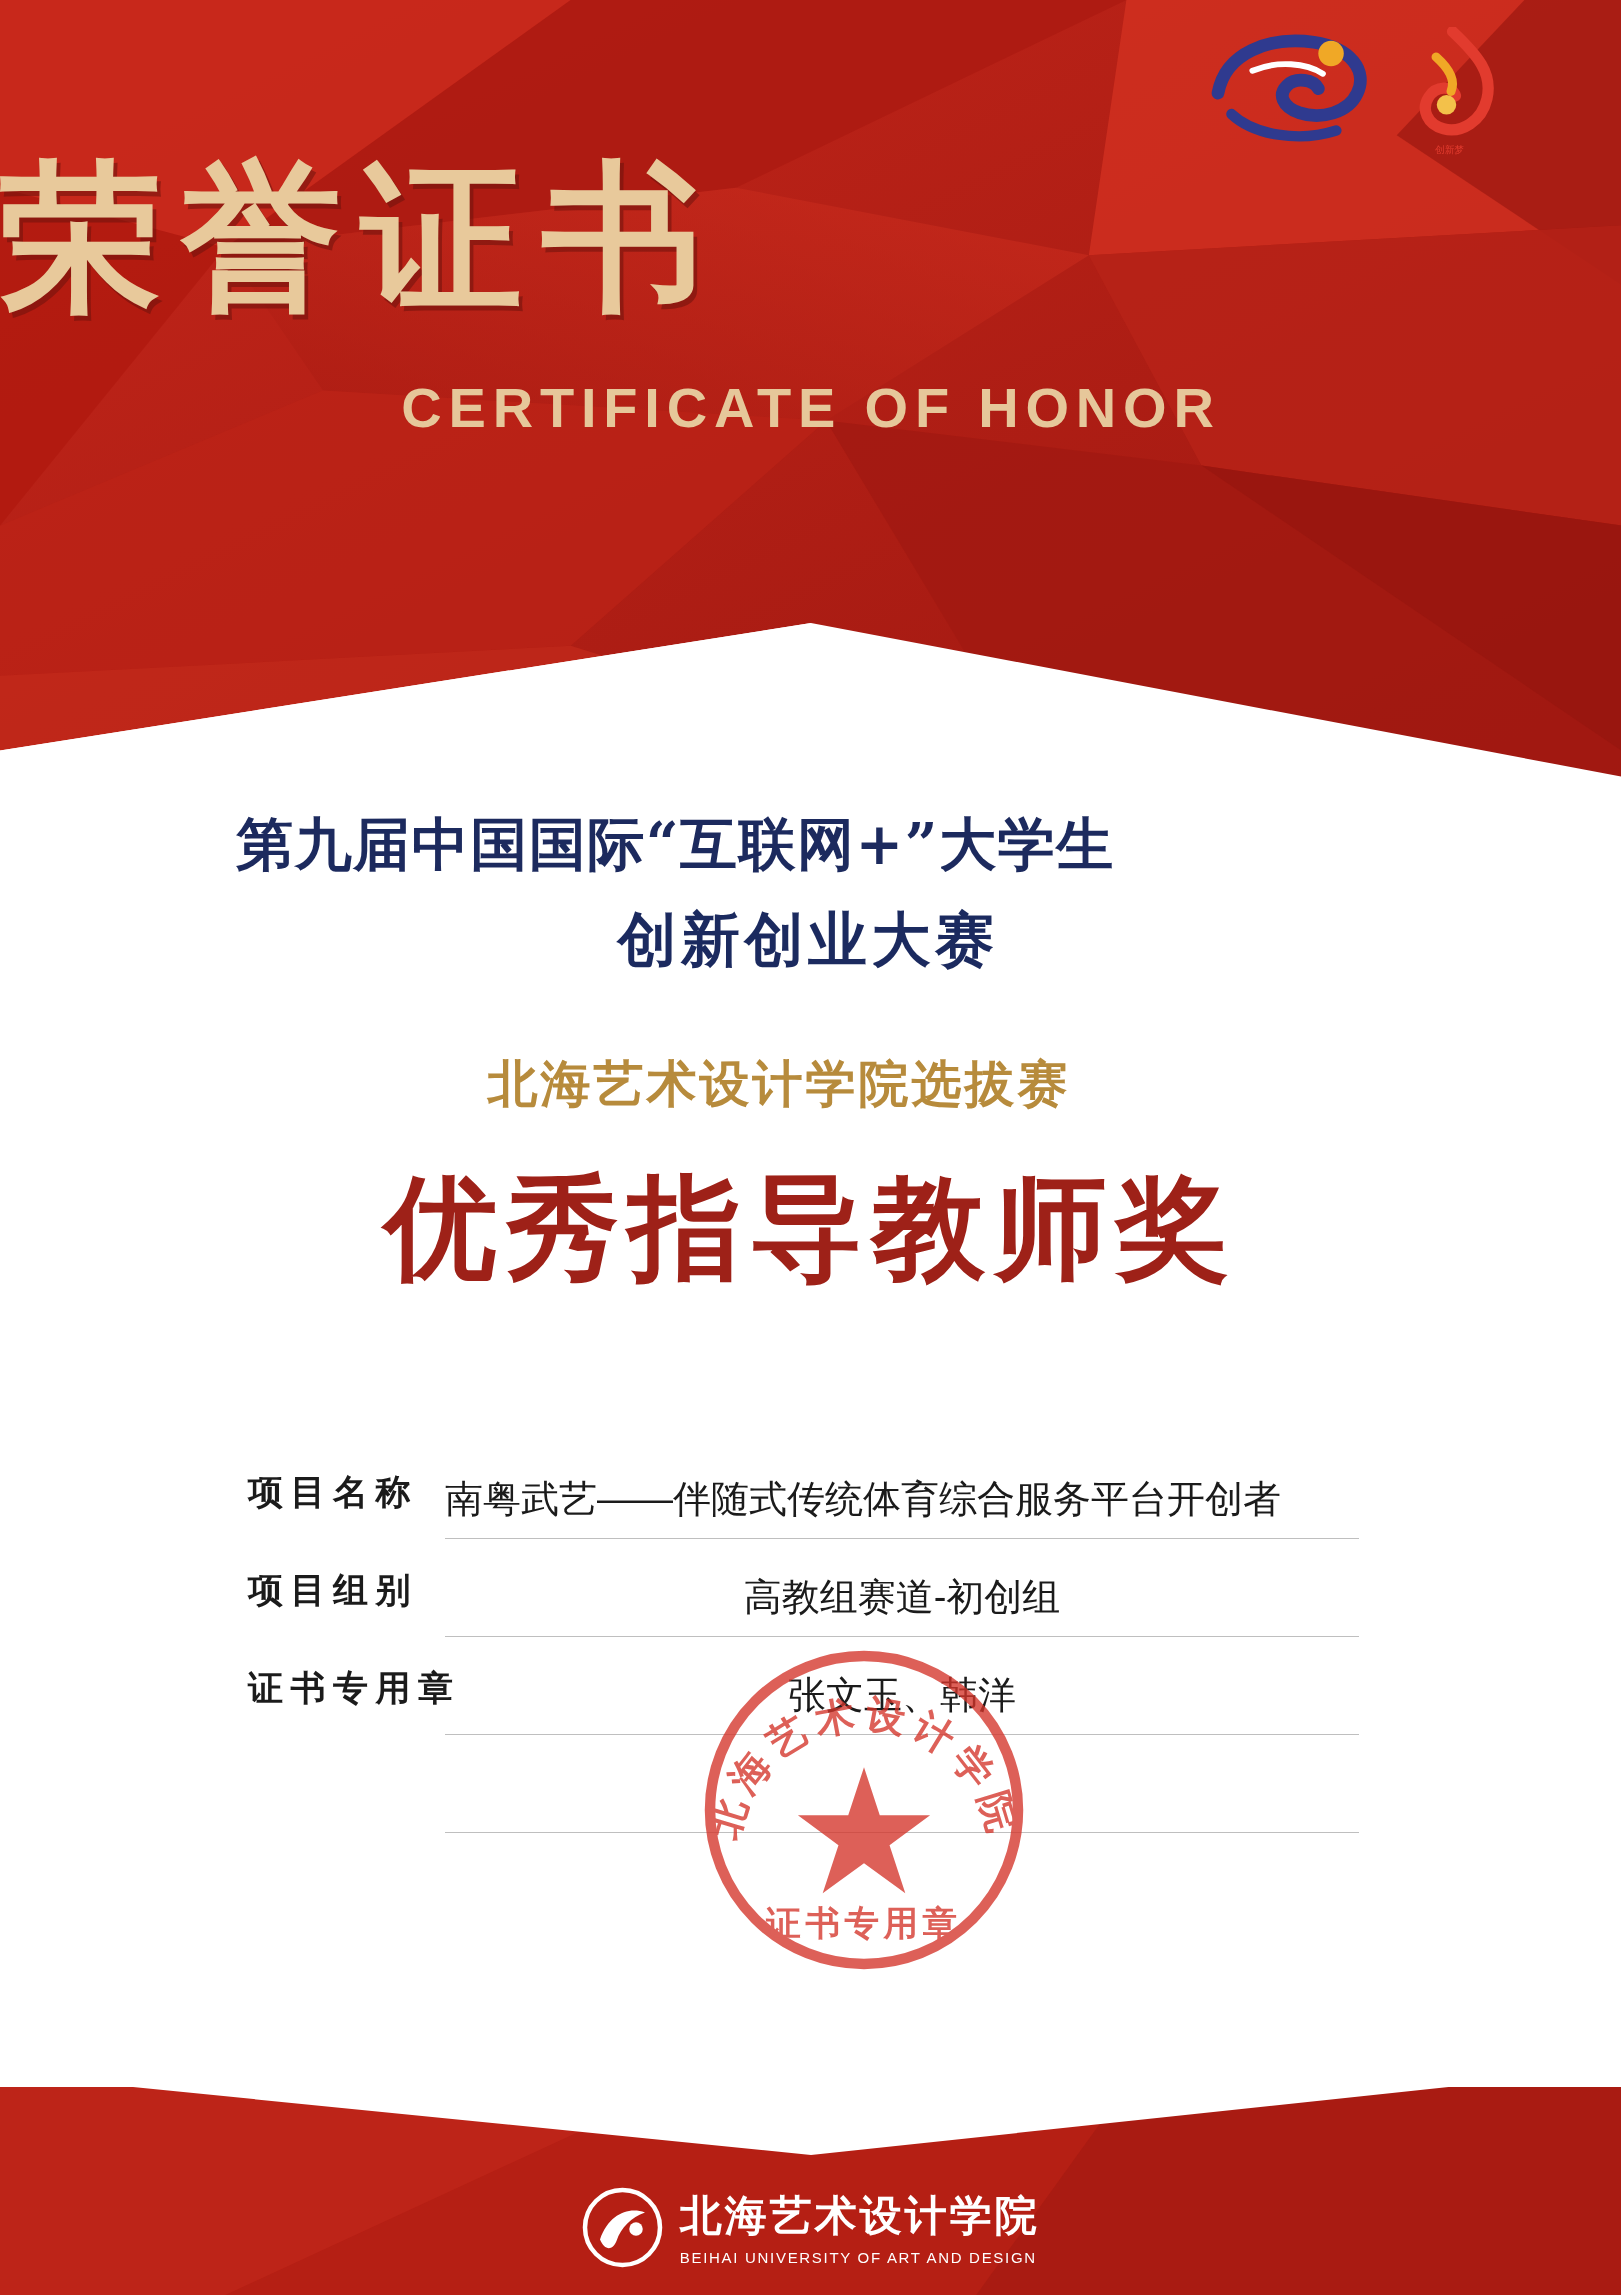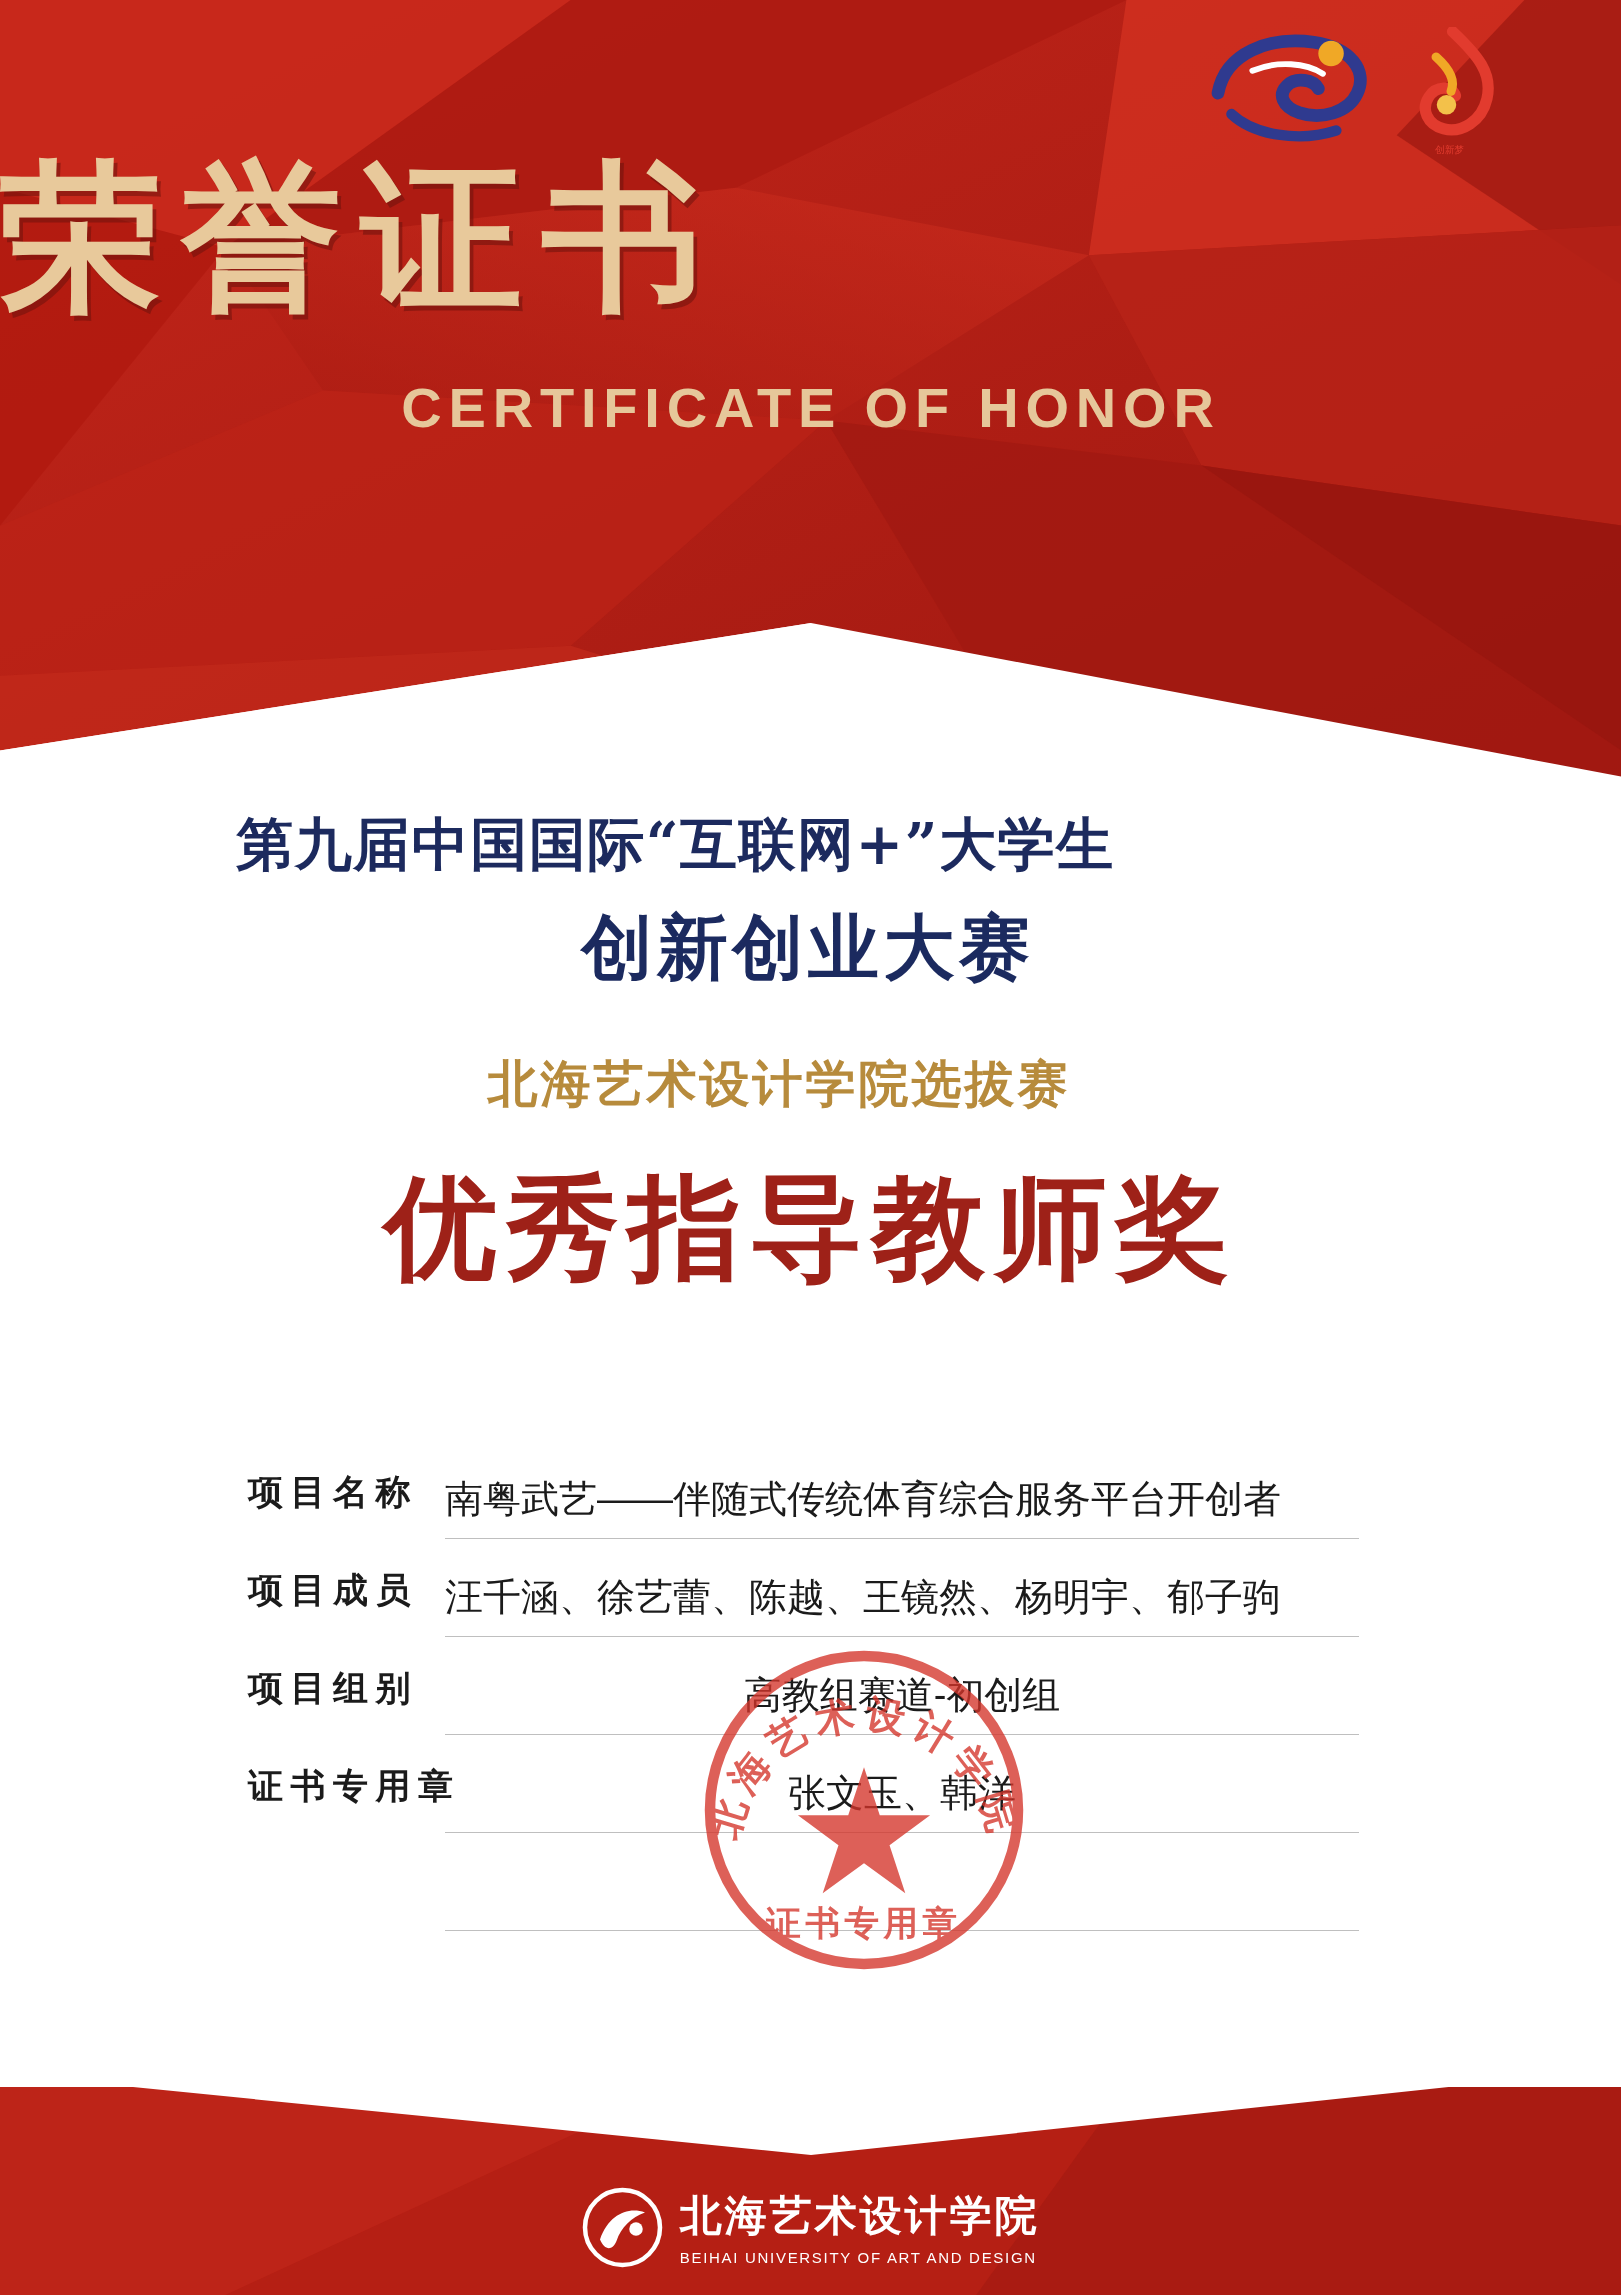--- a/index.html
+++ b/index.html
@@ -106,21 +106,21 @@
     white-space: nowrap;
   }
   .hd-line2 {
     position: absolute;
     left: 0;
     top: 901px;
     width: 1616px;
     text-align: center;
     font-family: "DejaVu Serif", "Liberation Serif", serif;
     font-weight: bold;
-    font-size: 71px;
+    font-size: 59px;
     letter-spacing: 4.5px;
     color: #1b2a5f;
     white-space: nowrap;
   }
   .hd-line3 {
     position: absolute;
     left: 0;
     top: 1051px;
     width: 1558px;
     text-align: center;
@@ -312,26 +312,20 @@
   <div class="hd-award">优秀指导教师奖</div>
 
   <div class="fields" id="fields-container">
       <div class="field-row">
         <div class="field-label">项目名称</div>
         <div class="field-valuebox">
           <div class="field-value left">南粤武艺——伴随式传统体育综合服务平台开创者</div>
         </div>
       </div>
       <div class="field-row">
-        <div class="field-label">项目成员</div>
-        <div class="field-valuebox">
-          <div class="field-value left">汪千涵、徐艺蕾、陈越、王镜然、杨明宇、郁子驹</div>
-        </div>
-      </div>
-      <div class="field-row">
         <div class="field-label">项目组别</div>
         <div class="field-valuebox">
           <div class="field-value center">高教组赛道-初创组</div>
         </div>
       </div>
       <div class="field-row">
         <div class="field-label">证书专用章</div>
         <div class="field-valuebox">
           <div class="field-value center">张文玉、韩洋</div>
         </div>

